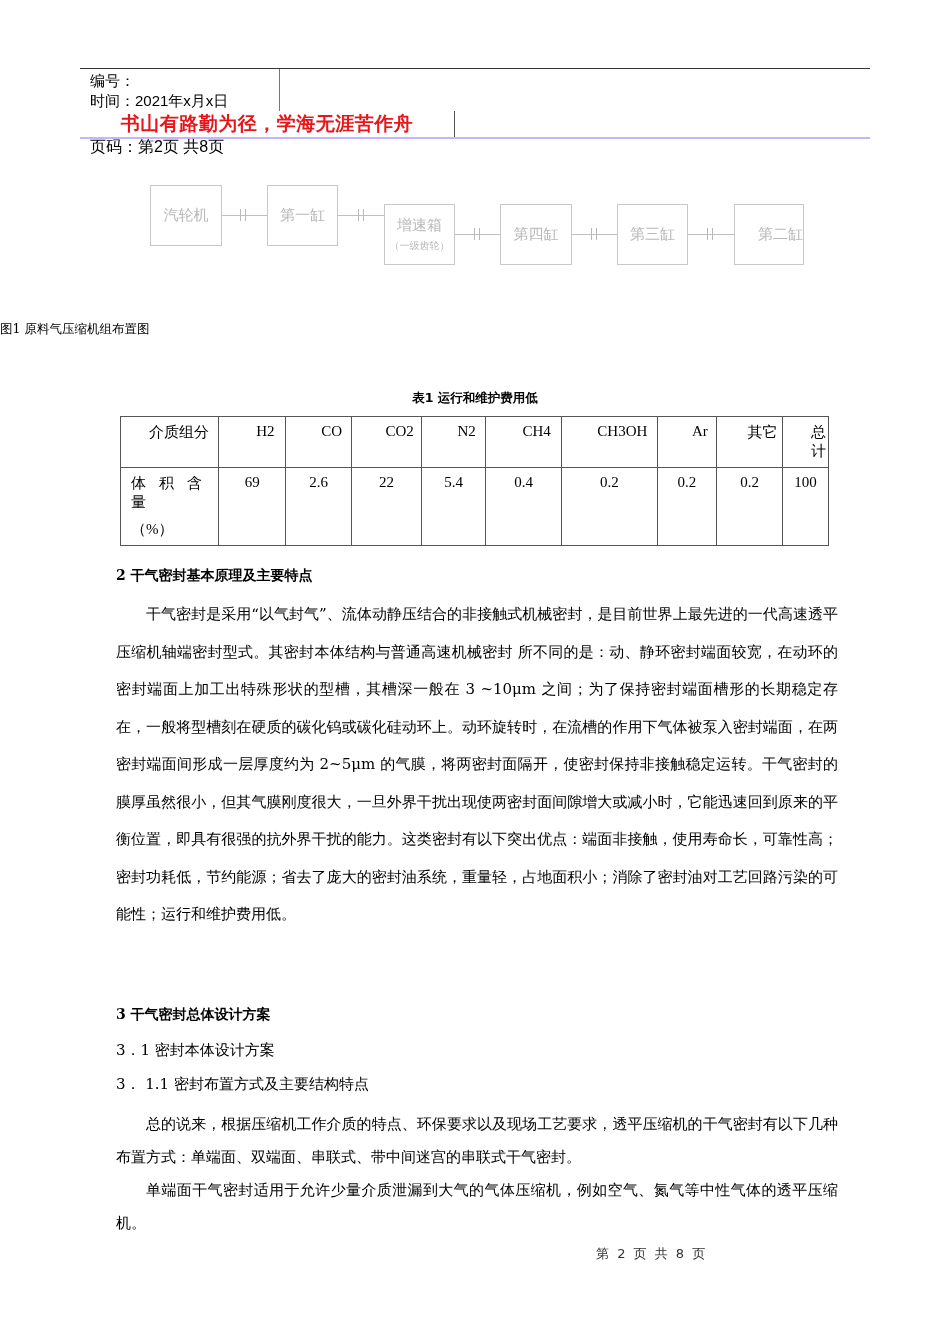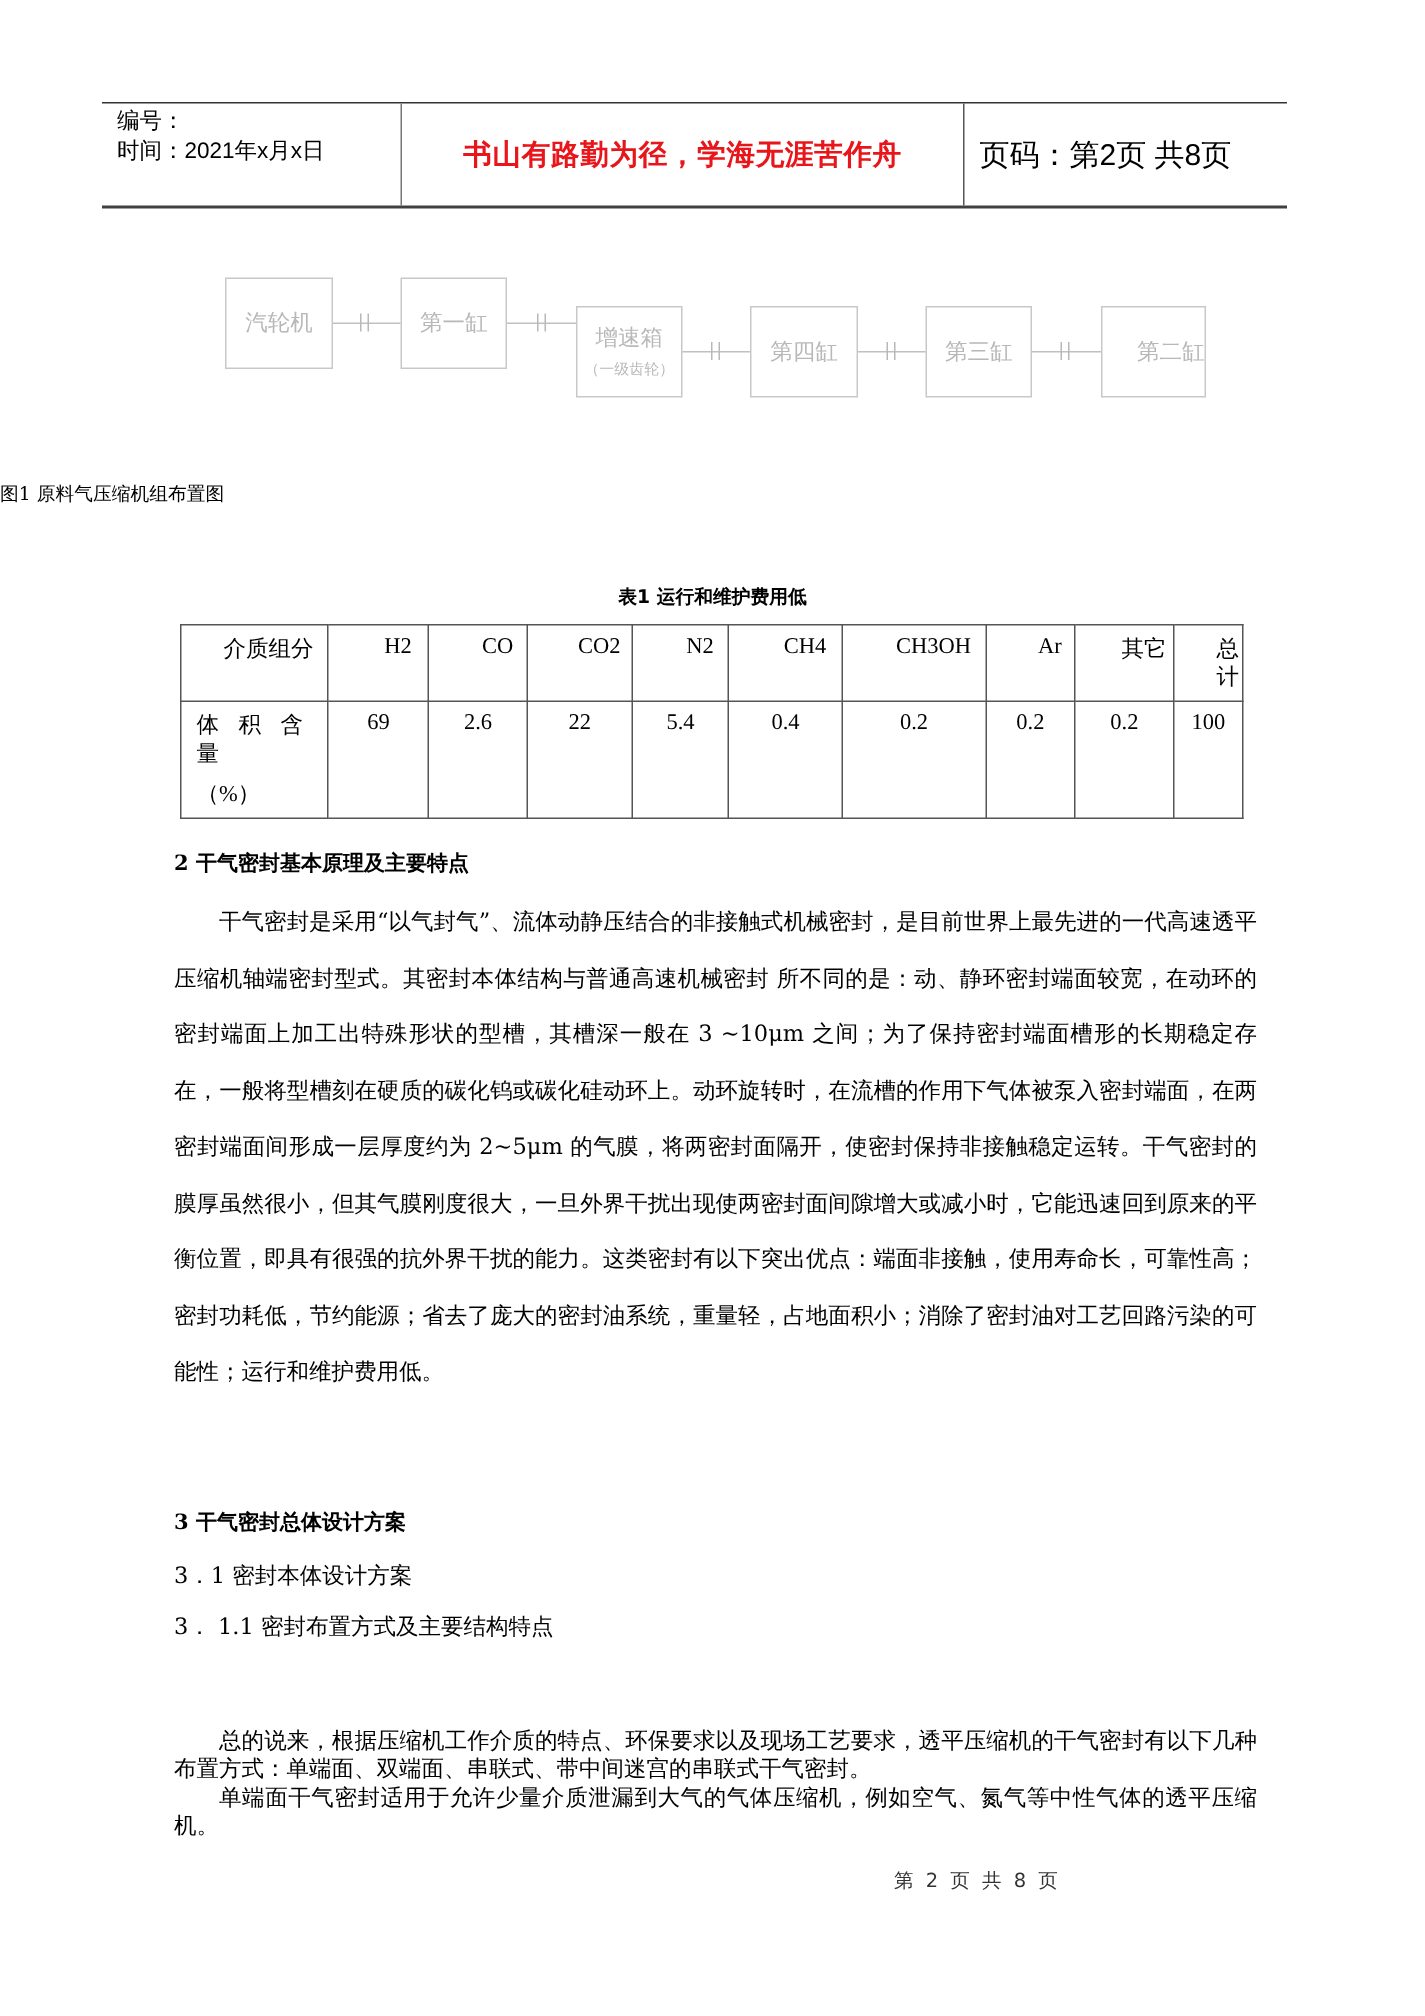--- a/index.html
+++ b/index.html
@@ -1,27 +1,27 @@
 <!DOCTYPE html>
 <html><head>
 <meta charset="utf-8">
 <style>
   html, body { margin: 0; padding: 0; background: #ffffff; }
   body { width: 950px; height: 1344px; position: relative; overflow: hidden;
          font-family: "Liberation Serif", "DejaVu Serif", serif; color: #000; }
 
   
-  .hdr { position: absolute; left: 68px; top: 68px; width: 790px; height: 68px;
-         border-top: 1.5px solid #333; border-bottom: 2px solid #404040; display: flex; }
+  .hdr { position: absolute; left: 80px; top: 68px; width: 790px; height: 68px;
+         border-top: 1.5px solid #333; border-bottom: 2px solid #c4b5fd; display: flex; flex-direction: column; }
   .hdr .c1 { width: 200px; border-right: 1.5px solid #777; padding: 2px 0 0 10px; box-sizing: border-box;
              font-family: "Liberation Sans", "DejaVu Sans", sans-serif; font-size: 15px; line-height: 20px; }
   .hdr .c2 { width: 374px; border-right: 1.5px solid #555; display: flex; align-items: center; justify-content: center;
              color: #e8161b; font-family: "DejaVu Sans", sans-serif; font-size: 19px; font-weight: bold; letter-spacing: 0.5px; }
   .hdr .c3 { flex: 1; display: flex; align-items: center; padding-left: 10px;
-             font-family: "Liberation Sans", "DejaVu Sans", sans-serif; font-size: 20px; }
+             font-family: "Liberation Sans", "DejaVu Sans", sans-serif; font-size: 16px; }
 
   
   .diagram { position: absolute; left: 0; top: 0; width: 950px; height: 300px; }
   .box { position: absolute; border: 1px solid #c8c8c8; box-sizing: border-box; color: #b8b8b8;
          display: flex; flex-direction: column; align-items: center; justify-content: center;
          font-family: "DejaVu Sans", sans-serif; font-size: 15px; }
   .box .sub { font-size: 10px; margin-top: 4px; }
   .link { position: absolute; height: 1px; background: #c0c0c0; }
   .bar { position: absolute; width: 1px; height: 12px; background: #b8b8b8; }
 
@@ -38,21 +38,21 @@
   table.comp td.lbl { text-align: left; padding-left: 10px; }
   .spaced { letter-spacing: 13px; }
 
   .h2 { position: absolute; left: 116px; font-family: "DejaVu Serif", serif; font-weight: bold; font-size: 14px; }
   .para { position: absolute; left: 116px; width: 722px; font-family: "DejaVu Serif", serif; font-size: 15px;
           text-align: justify; }
   .para p { margin: 0; text-indent: 30px; }
   .p1 { top: 596px; line-height: 37.5px; }
   .sub1 { position: absolute; left: 116px; top: 1041px; font-family: "DejaVu Serif", serif; font-size: 15px; }
   .sub2 { position: absolute; left: 116px; top: 1075px; font-family: "DejaVu Serif", serif; font-size: 15px; }
-  .p2 { top: 1108px; line-height: 19px; margin-top: 43px; }
+  .p2 { top: 1108px; line-height: 33px; }
 
   .footer { position: absolute; top: 1245px; left: 596px; font-family: "DejaVu Sans", sans-serif; font-size: 13px; color: #333; word-spacing: 4px; }
 </style>
 </head>
 <body>
 
 <div class="hdr">
   <div class="c1">
     <div>编号：</div>
     <div>时间：2021年x月x日</div>

